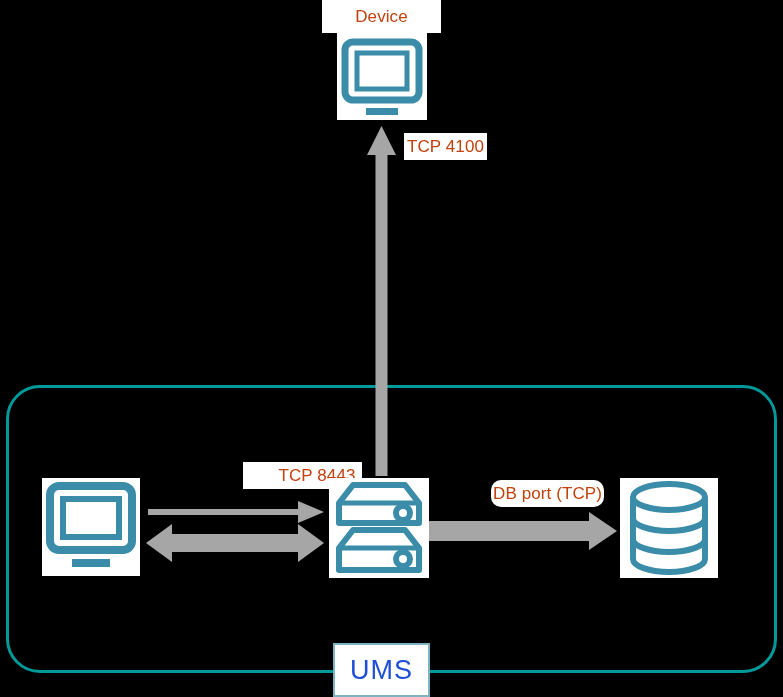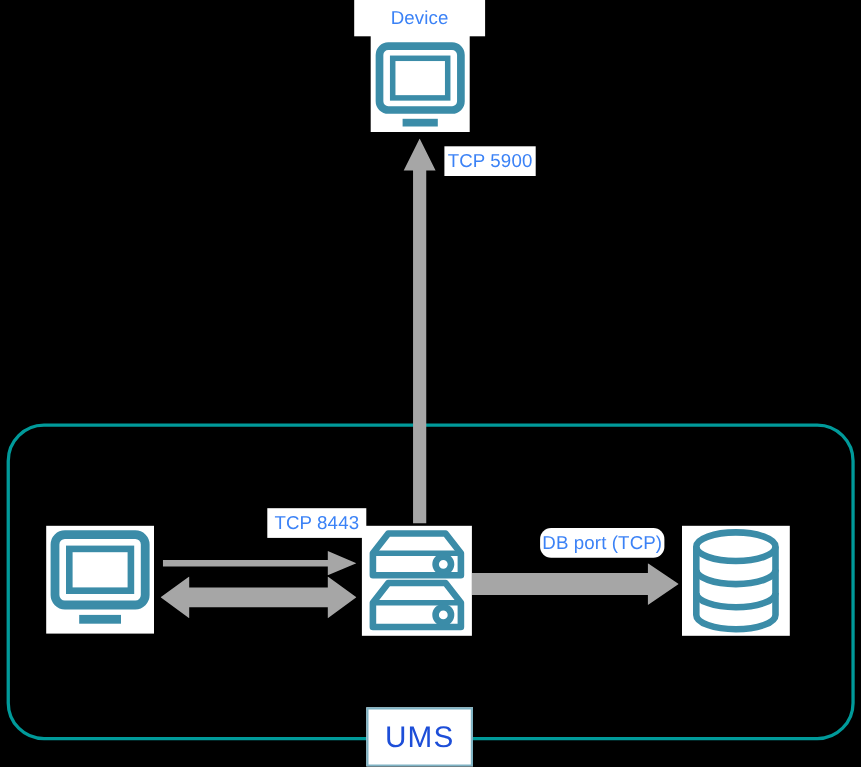--- a/index.html
+++ b/index.html
@@ -13,21 +13,21 @@
     height: 697px;
     background: #000000;
     overflow: hidden;
     font-family: "Liberation Sans", sans-serif;
   }
 
   
   .label-chip {
     position: absolute;
     background: #ffffff;
-    color: #3b82f6;
+    color: #c2410c;
     font-family: "Liberation Sans", sans-serif;
     font-size: 17px;
     line-height: 1;
     display: flex;
     align-items: center;
     justify-content: center;
     white-space: nowrap;
     letter-spacing: 0.1px;
   }
 
@@ -86,31 +86,31 @@
       <rect x="8" y="10" width="74" height="58" rx="8" ry="8" fill="none" stroke="#3b8ca8" stroke-width="7"></rect>
       <rect x="20" y="21" width="50" height="36" fill="none" stroke="#3b8ca8" stroke-width="5"></rect>
       <rect x="29" y="76" width="32" height="7" fill="#3b8ca8"></rect>
     </svg>
   </div>
 
   <svg class="arrow-svg" style="left:366px; top:126px; width:31px; height:350px;" width="31" height="350" viewBox="0 0 31 350" xmlns="http://www.w3.org/2000/svg">
     <polygon points="15.5,0 30,29 21.5,29 21.5,350 9.5,350 9.5,29 1,29" fill="#a6a6a6"></polygon>
   </svg>
 
-  <div class="label-chip" style="left:404px; top:133px; width:83px; height:27px;">TCP 5900</div>
+  <div class="label-chip" style="left:404px; top:133px; width:83px; height:27px;">TCP 4100</div>
 
   <div class="icon-tile" style="left:42px; top:478px; width:98px; height:98px;">
     <svg width="98" height="98" viewBox="0 0 98 98" xmlns="http://www.w3.org/2000/svg">
       <rect x="8" y="8" width="82" height="64" rx="9" ry="9" fill="none" stroke="#3b8ca8" stroke-width="8"></rect>
       <rect x="21" y="21" width="56" height="38" fill="none" stroke="#3b8ca8" stroke-width="6"></rect>
       <rect x="30" y="81" width="38" height="8" fill="#3b8ca8"></rect>
     </svg>
   </div>
 
-  <div class="label-chip" style="left:243px; top:462px; width:90px; height:27px;">TCP 8443</div>
+  <div class="label-chip" style="left:243px; top:462px; width:90px; height:27px;padding-left:29px;">TCP 8443</div>
 
   <svg class="arrow-svg" style="left:148px; top:501px; width:176px; height:22px;" width="176" height="22" viewBox="0 0 176 22" xmlns="http://www.w3.org/2000/svg">
     <polygon points="0,8 150,8 150,0 176,11 150,22 150,14 0,14" fill="#a6a6a6"></polygon>
   </svg>
 
   <svg class="arrow-svg" style="left:146px; top:524px; width:178px; height:38px;" width="178" height="38" viewBox="0 0 178 38" xmlns="http://www.w3.org/2000/svg">
     <polygon points="0,19 26,0 26,10 152,10 152,0 178,19 152,38 152,28 26,28 26,38" fill="#a6a6a6"></polygon>
   </svg>
 
   <div class="icon-tile" style="left:329px; top:478px; width:100px; height:100px;">

